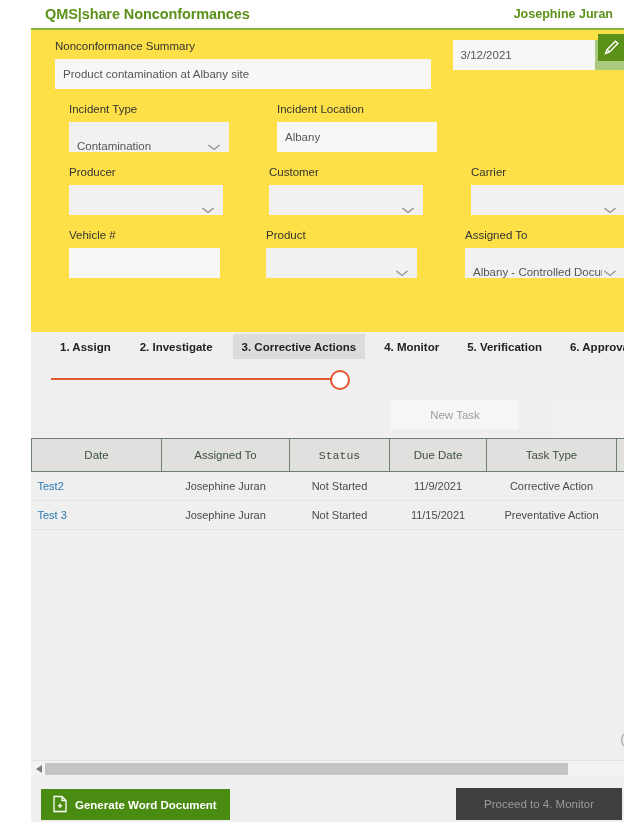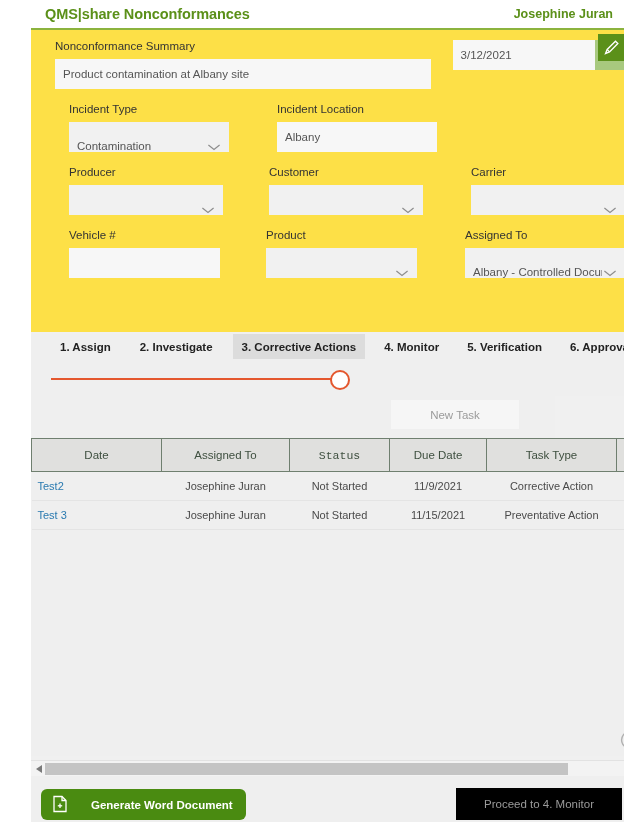--- a/index.html
+++ b/index.html
@@ -328,33 +328,32 @@
     left: 0; top: 776px;
     width: 624px; height: 46px;
     background: #efefef;
   }
   .gen-word-btn {
     position: absolute;
     left: 10px; top: 13px;
     height: 31px;
     background: #4a8b11;
     display: flex; align-items: center;
-    gap: 23px;
+    gap: 7px;
     padding: 0 13px 0 11px;
     color: #ffffff;
     font-size: 11.5px;
     font-weight: bold;
     cursor: pointer;
-    border-radius: 6px;
   }
   .proceed-btn {
     position: absolute;
     right: 33px; top: 12px;
     width: 166px; height: 32px;
-    background: #000000;
+    background: #404040;
     display: flex; align-items: center; justify-content: center;
     font-size: 11.5px;
     color: #9b9b9b;
     cursor: pointer;
   }
 </style>
 </head>
 <body>
 
 <div id="app">

